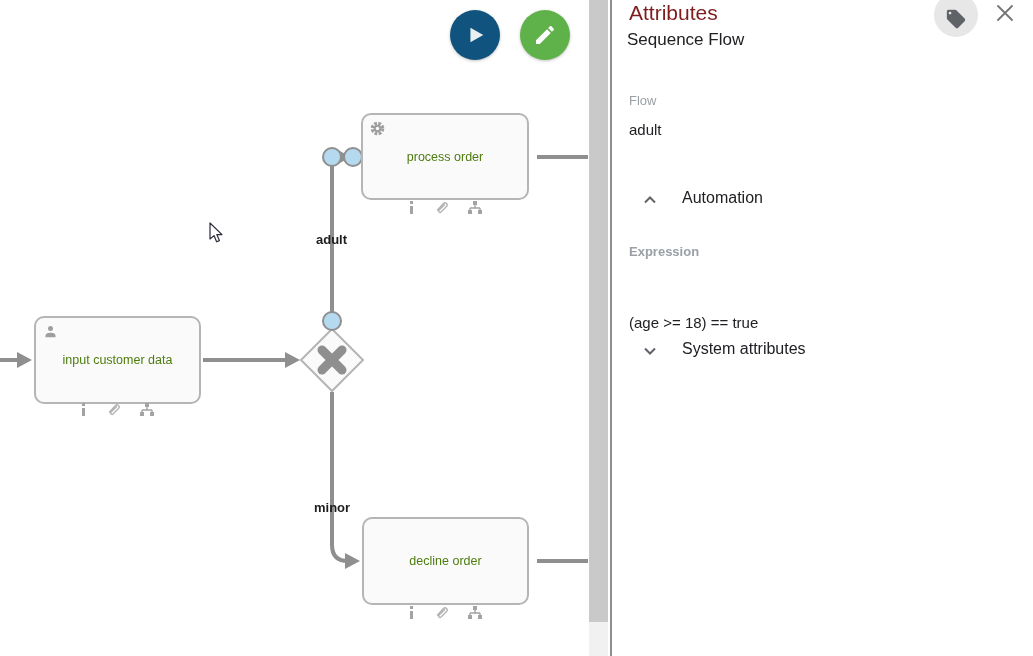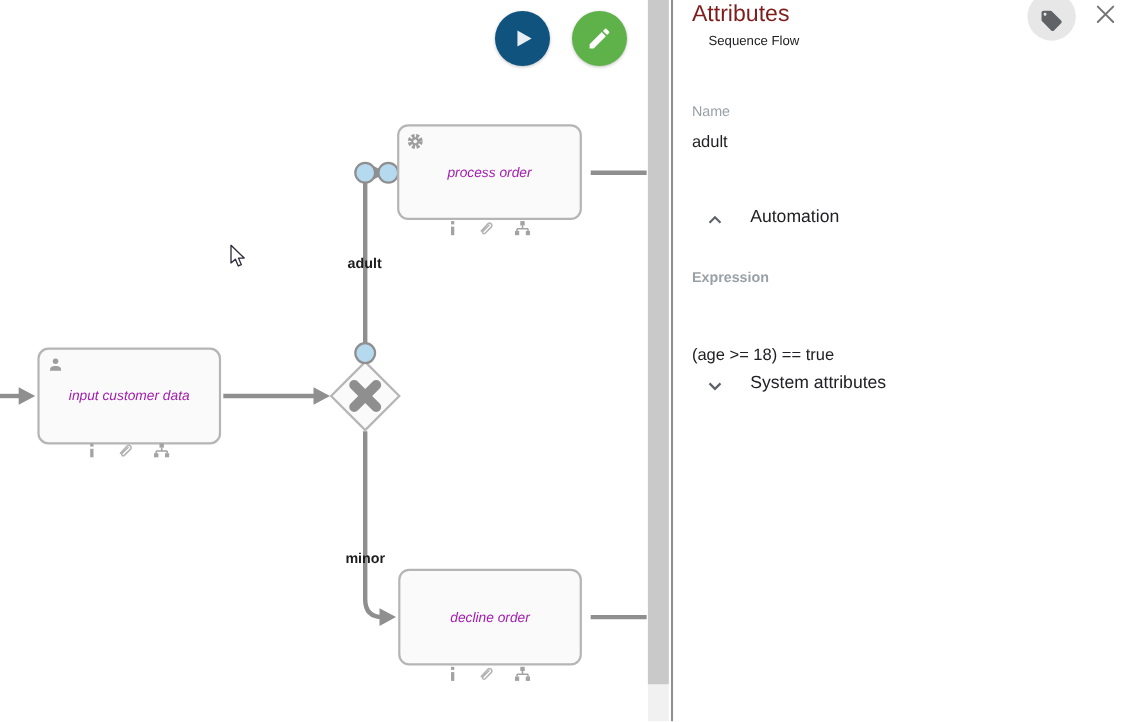--- a/index.html
+++ b/index.html
@@ -5,41 +5,41 @@
   html,body{margin:0;padding:0;background:#fff;}
   #app{position:relative;width:1033px;height:656px;overflow:hidden;background:#fff;
        font-family:"Liberation Sans",sans-serif;}
 
   
   #canvas{position:absolute;left:0;top:0;width:588px;height:656px;background:#fff;}
   #diagram-svg{position:absolute;left:0;top:0;}
 
   .task{position:absolute;background:#fafafa;border:2px solid #b5b5b5;border-radius:10px;
         display:flex;align-items:center;justify-content:center;box-sizing:border-box;}
-  .task-label{font-size:12.5px;color:#a21caf;font-style:italic;}
+  .task-label{font-size:12.5px;color:#4d7c0f;}
   .corner-icon{position:absolute;left:7px;top:6px;width:15px;height:15px;}
   .badge-row{position:absolute;display:flex;justify-content:center;gap:20px;align-items:center;}
   .badge-row svg{display:block;}
 
   .flow-label{position:absolute;font-size:13px;font-weight:bold;color:#1d1d1d;}
 
   .round-btn{position:absolute;width:50px;height:50px;border-radius:50%;
              display:flex;align-items:center;justify-content:center;box-shadow:0 1px 3px rgba(0,0,0,.25);}
   #play-btn{left:450px;top:10px;background:#0f537e;}
   #edit-btn{left:520px;top:10px;background:#5fb249;}
 
   
   #v-scroll-track{position:absolute;left:589px;top:0;width:19px;height:656px;background:#f1f1f1;}
   #v-scroll-thumb{position:absolute;left:0;top:0;width:19px;height:622px;background:#c9c9c9;}
   #panel-divider{position:absolute;left:610px;top:0;width:2px;height:656px;background:#8f8f8f;}
 
   
   #panel{position:absolute;left:612px;top:0;width:421px;height:656px;background:#fff;}
   #panel-title{position:absolute;left:17px;top:1px;font-size:21px;color:#7f1d1d;}
-  #panel-subtitle{position:absolute;left:32px;top:30px;font-size:12px;font-weight:500;color:#202124;}
+  #panel-subtitle{position:absolute;left:15px;top:30px;font-size:17px;font-weight:500;color:#202124;}
   #tag-btn{position:absolute;left:322px;top:-7px;width:44px;height:44px;border-radius:50%;
            background:#e7e7e7;display:flex;align-items:center;justify-content:center;}
   #close-btn{position:absolute;left:383px;top:3px;width:20px;height:20px;cursor:default;}
 
   .field-label{position:absolute;left:17px;font-size:13px;color:#9aa0a6;}
   .field-value{position:absolute;left:17px;font-size:15px;color:#202124;}
   .section-row{position:absolute;left:0;width:100%;height:24px;}
   .section-chevron{position:absolute;left:29px;top:3px;width:18px;height:18px;}
   .section-label{position:absolute;left:70px;top:1px;font-size:16px;color:#202124;}
 
@@ -191,21 +191,21 @@
 
     <div id="tag-btn">
       <svg width="22" height="22" viewBox="0 0 24 24" style="margin-top:8px">
         <path fill="#5f6368" d="M21.41 11.58l-9-9C12.05 2.22 11.55 2 11 2H4c-1.1 0-2 .9-2 2v7c0 .55.22 1.05.59 1.42l9 9c.36.36.86.58 1.41.58.55 0 1.05-.22 1.41-.59l7-7c.37-.36.59-.86.59-1.41 0-.55-.23-1.06-.59-1.42zM5.5 7C4.67 7 4 6.33 4 5.5S4.67 4 5.5 4 7 4.67 7 5.5 6.33 7 5.5 7z"></path>
       </svg>
     </div>
     <svg id="close-btn" viewBox="0 0 20 20">
       <path d="M3,3 L17,17 M17,3 L3,17" stroke="#757575" stroke-width="1.8" stroke-linecap="round"></path>
     </svg>
 
-    <div class="field-label" style="top:93px;">Name</div>
+    <div class="field-label" style="top:93px;">Flow</div>
     <div class="field-value" style="top:121px;">adult</div>
 
     <div class="section-row" style="top:188px;">
       <svg class="section-chevron" viewBox="0 0 18 18">
         <polyline points="4,11.5 9,6.5 14,11.5" fill="none" stroke="#5f6368" stroke-width="2"></polyline>
       </svg>
       <div class="section-label">Automation</div>
     </div>
 
     <div class="field-label" style="top:244px;font-weight:bold;">Expression</div>

